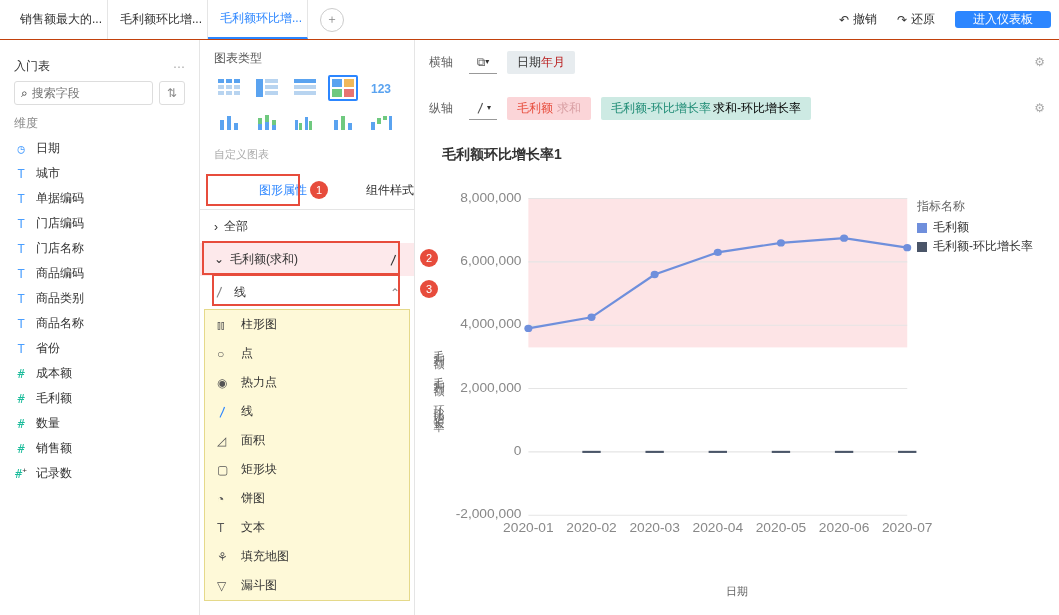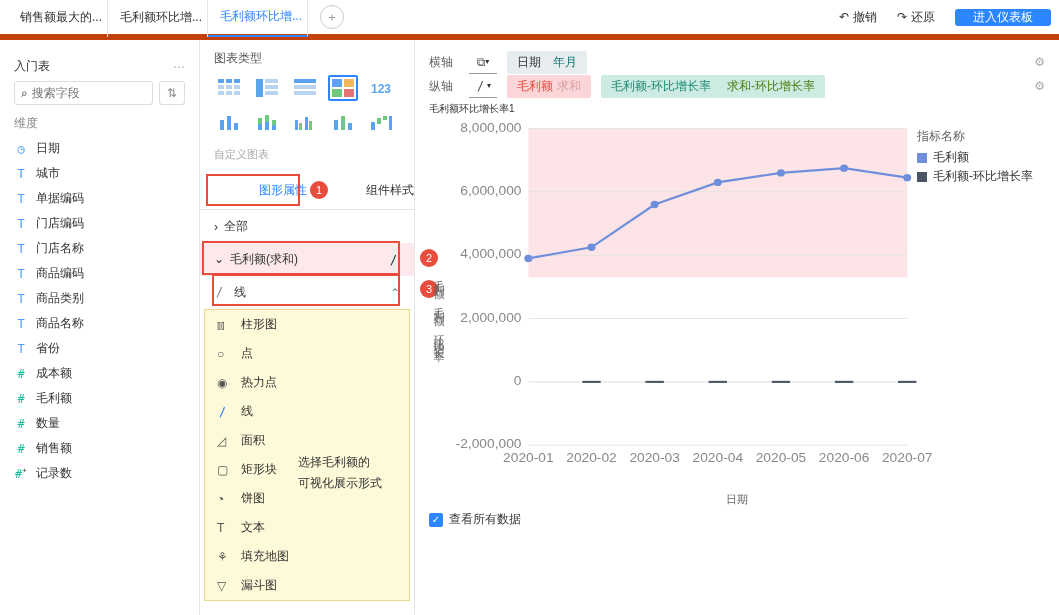--- a/index.html
+++ b/index.html
@@ -1,17 +1,17 @@
 <!DOCTYPE html>
 <html><head>
 <meta charset="utf-8">
 <style>
 *{box-sizing:border-box;margin:0;padding:0;font-family:"Microsoft YaHei",Arial,sans-serif;font-size:12px;color:#333}
 body{background:#fff;width:1059px;height:615px;overflow:hidden;position:relative}
-.topbar{height:40px;border-bottom:6px solid #c2410c;display:flex;align-items:center;padding:0 8px}
+.topbar{height:40px;border-bottom:1px solid #c2410c;display:flex;align-items:center;padding:0 8px}
 .tabs{display:flex;align-items:center;gap:0}
 .tab{padding:0 12px;height:39px;display:flex;align-items:center;border-right:1px solid #e5e5e5;cursor:pointer;max-width:100px;overflow:hidden;white-space:nowrap;text-overflow:ellipsis}
 .tab.active{color:#2c86ff;border-bottom:2px solid #2c86ff}
 .add-tab{width:24px;height:24px;border:1px solid #ccc;border-radius:50%;display:flex;align-items:center;justify-content:center;margin-left:12px;cursor:pointer;color:#888}
 .top-actions{margin-left:auto;display:flex;align-items:center;gap:20px}
 .action{display:flex;align-items:center;gap:4px;cursor:pointer;color:#555}
 .action.disabled{color:#ccc}
 .btn-primary{background:#2c86ff;color:#fff;padding:0 18px;border-radius:3px;cursor:pointer}
 .main{display:flex;height:575px}
 .sidebar{width:200px;border-right:1px solid #e5e5e5;padding:10px 14px;overflow:hidden}
@@ -40,33 +40,33 @@
 .numdot{width:18px;height:18px;border-radius:50%;background:#e74c3c;color:#fff;display:flex;align-items:center;justify-content:center;font-size:11px;position:absolute}
 .accordion-row{display:flex;align-items:center;padding:8px 14px;cursor:pointer;gap:6px;color:#555}
 .series-row{display:flex;align-items:center;justify-content:space-between;padding:8px 14px;background:#fde9eb;cursor:pointer}
 .line-row{display:flex;align-items:center;justify-content:space-between;padding:8px 14px;cursor:pointer}
 .dropdown{background:#fef9d8;border:1px solid #e5d98a;margin:0 4px}
 .dd-item{display:flex;align-items:center;gap:10px;padding:6px 12px;cursor:pointer;color:#555}
 .dd-item .glyph{width:14px;color:#555}
 .dd-item.sel{color:#2c86ff}
 .dd-item.sel .glyph{color:#2c86ff}
 .annot{position:absolute;color:#ff9900;font-size:13px;line-height:1.6}
-.canvas{flex:1;padding:10px 14px;display:flex;flex-direction:column;gap:0;overflow:hidden}
+.canvas{flex:1;padding:10px 14px;display:flex;flex-direction:column;gap:22px;overflow:hidden}
 .axis-row{display:flex;align-items:center;gap:10px}
 .axis-label{width:30px;color:#666}
 .axis-ico{width:28px;height:24px;border-bottom:1px solid #999;display:flex;align-items:center;justify-content:center;color:#555}
 .pill{padding:3px 10px;border-radius:2px;font-size:12px}
 .pill-date{background:#e7ecef;color:#555}
-.pill-date .sub{color:#0f766e;margin-left:12px}
+.pill-date .sub{color:#b91c1c;margin-left:0}
 .pill-m1{background:#fbd5d8}
 .pill-m1 .a{color:#e74c3c}.pill-m1 .b{color:#d9a0a4;margin-left:4px}
 .pill-m2{background:#cdeae3}
-.pill-m2 .a{color:#1d8b74}.pill-m2 .b{color:#4d7c0f;margin-left:16px}
+.pill-m2 .a{color:#1d8b74}.pill-m2 .b{color:#000000;margin-left:2px}
 .axis-end{margin-left:auto;color:#aaa}
-.chart-title{font-weight:normal;font-size:10px;margin:4px 0 2px}
+.chart-title{font-weight:bold;font-size:14px;margin:4px 13px 2px}
 .chart-wrap{position:relative;height:380px;display:flex}
 .ylab{writing-mode:vertical-rl;text-orientation:upright;color:#666;font-size:11px;display:flex;align-items:center;justify-content:center;padding:0 2px;letter-spacing:4px}
 .plot{flex:1;position:relative}
 .legend{position:absolute;right:12px;top:10px;font-size:11px}
 .legend-title{color:#666;margin-bottom:4px}
 .legend-item{display:flex;align-items:center;gap:6px;margin:2px 0}
 .sw{width:10px;height:10px}
 .check-row{display:flex;align-items:center;gap:6px;color:#555;margin-top:4px}
 .checkbox{width:14px;height:14px;background:#2c86ff;border-radius:2px;display:flex;align-items:center;justify-content:center;color:#fff;font-size:10px}
 </style>
@@ -317,21 +317,20 @@
         </div>
       <div class="dd-item">
           <span class="glyph">⚘</span>
           <span>填充地图</span>
         </div>
       <div class="dd-item">
           <span class="glyph">▽</span>
           <span>漏斗图</span>
         </div>
     </div>
-    <div class="annot" style="left:98px;top:412px"><span>选择毛利额的</span><br><span>可视化展示形式</span></div>
   </div>
 
   <div class="canvas">
     <div class="axis-row">
       <span class="axis-label">横轴</span>
       <span class="axis-ico">⧉<sub style="font-size:8px">▾</sub></span>
       <span class="pill pill-date"><span>日期</span><span class="sub">年月</span></span>
       <span class="axis-end">⚙</span>
     </div>
     <div class="axis-row">

